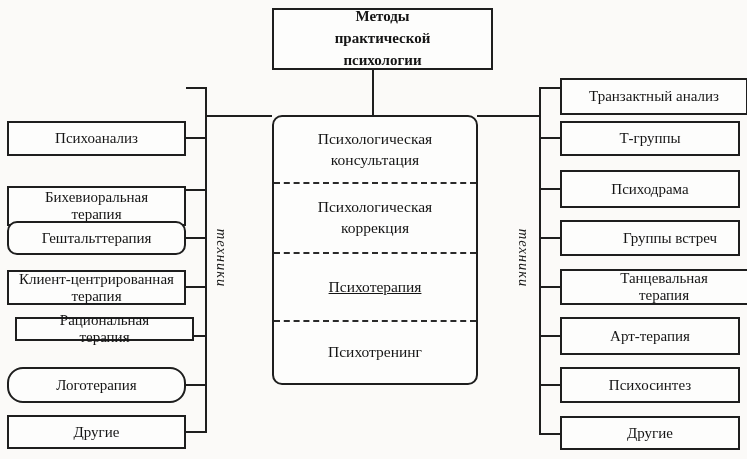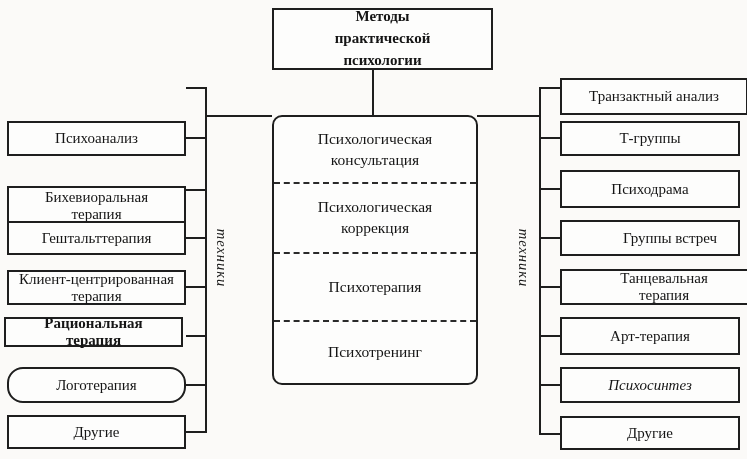--- a/index.html
+++ b/index.html
@@ -106,41 +106,41 @@
   <div class="hline" style="left:540px; top:286px; width:21px;"></div>
   <div class="hline" style="left:540px; top:335px; width:21px;"></div>
   <div class="hline" style="left:540px; top:384px; width:21px;"></div>
   <div class="hline" style="left:540px; top:433px; width:21px;"></div>
 
   <div class="center-box" style="left:272px; top:115px; width:206px; height:270px;border-radius:10px;">
     <div class="center-section" style="height:65px;">Психологическая
 консультация</div>
     <div class="center-section dashed-top" style="height:70px;">Психологическая
 коррекция</div>
-    <div class="center-section dashed-top" style="height:68px;">Психотерапия</div>
+    <div class="center-section dashed-top" style="height:68px;text-decoration:underline;">Психотерапия</div>
     <div class="center-section dashed-top" style="height:63px;">Психотренинг</div>
   </div>
 
   <div class="tech-label" style="left:172px; top:248px;">техники</div>
   <div class="tech-label" style="left:474px; top:248px;">техники</div>
 
   <div class="box" style="left:7px; top:121px; width:179px; height:35px;">Психоанализ</div>
   <div class="box" style="left:7px; top:170px; width:179px; height:40px;margin-top:16px;">Бихевиоральная
 терапия</div>
-  <div class="box" style="left:7px; top:221px; width:179px; height:34px;">Гештальттерапия</div>
+  <div class="box" style="left:7px; top:221px; width:179px; height:34px;border-radius:10px;">Гештальттерапия</div>
   <div class="box" style="left:7px; top:270px; width:179px; height:35px;">Клиент-центрированная
 терапия</div>
-  <div class="box" style="left:4px; top:317px; width:179px; height:30px;font-weight:bold;">Рациональная
+  <div class="box" style="left:15px; top:317px; width:179px; height:24px;">Рациональная
 терапия</div>
   <div class="box" style="left:7px; top:367px; width:179px; height:36px;border-radius:16px;">Логотерапия</div>
   <div class="box" style="left:7px; top:415px; width:179px; height:34px;">Другие</div>
 
   <div class="box" style="left:560px; top:78px;  width:188px; height:37px;">Транзактный анализ</div>
   <div class="box" style="left:560px; top:121px; width:180px; height:35px;">Т-группы</div>
   <div class="box" style="left:560px; top:170px; width:180px; height:38px;">Психодрама</div>
   <div class="box" style="left:560px; top:220px; width:180px; height:36px;padding-left:44px;">Группы встреч</div>
   <div class="box" style="left:560px; top:269px; width:208px; height:36px;">Танцевальная
 терапия</div>
   <div class="box" style="left:560px; top:317px; width:180px; height:38px;">Арт-терапия</div>
-  <div class="box" style="left:560px; top:367px; width:180px; height:36px;font-style:italic;">Психосинтез</div>
+  <div class="box" style="left:560px; top:367px; width:180px; height:36px;">Психосинтез</div>
   <div class="box" style="left:560px; top:416px; width:180px; height:34px;">Другие</div>
 
 </div>
 
 </body></html>

